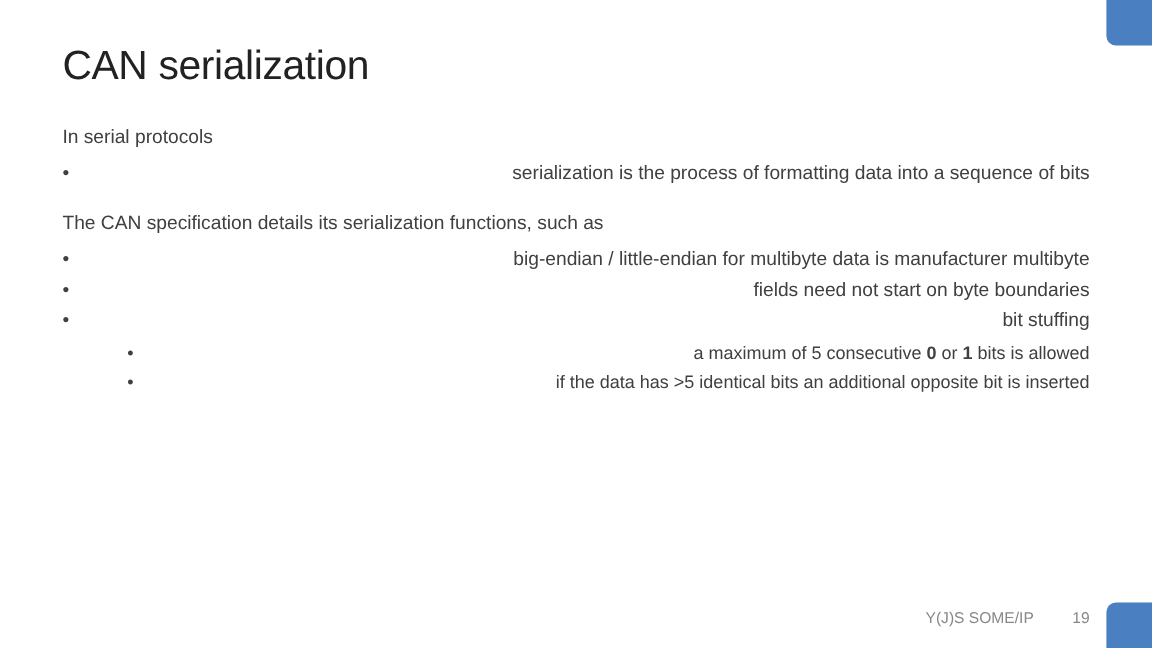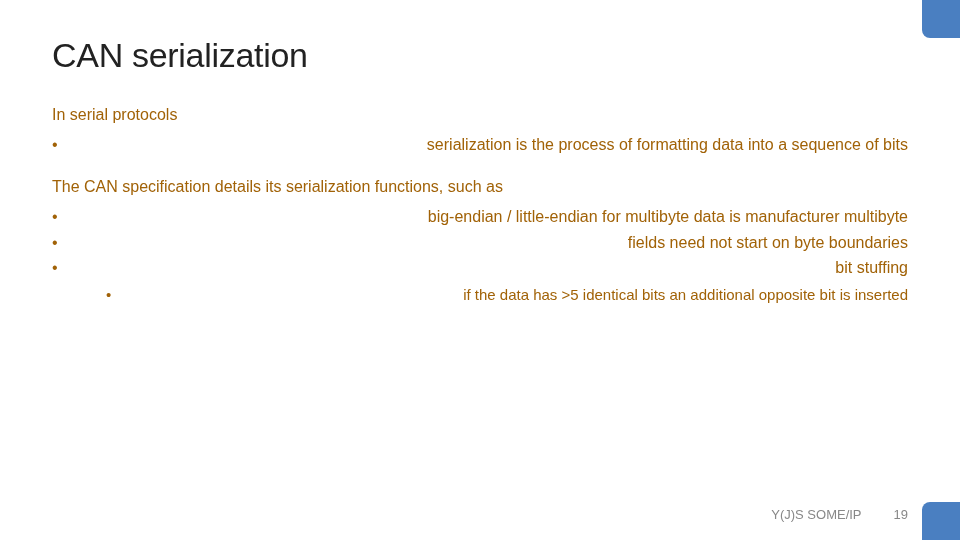--- a/index.html
+++ b/index.html
@@ -28,21 +28,21 @@
     .title {
       font-size: 34px;
       font-weight: 400;
       color: #222222;
       margin-bottom: 28px;
       letter-spacing: -0.3px;
     }
 
     .content {
       font-size: 16px;
-      color: #a16207;
+      color: #404040;
       line-height: 1.55;
     }
 
     .section {
       margin-bottom: 18px;
     }
 
     .section-intro {
       font-size: 16px;
       margin-bottom: 4px;
@@ -144,20 +144,23 @@
 
     <div class="section">
       <p class="section-intro">The CAN specification details its serialization functions, such as</p>
       <ul class="bullet-list">
         <li>big-endian / little-endian for multibyte data is manufacturer multibyte</li>
         <li>fields need not start on byte boundaries</li>
         <li>
           <span>bit stuffing</span>
           <ul class="sub-bullet-list">
             <li>
+              <span>a maximum of 5 consecutive </span><span class="bold">0</span><span> or </span><span class="bold">1</span><span> bits is allowed</span>
+            </li>
+            <li>
               <span>if the data has &gt;5 identical bits an additional opposite bit is inserted</span>
             </li>
           </ul>
         </li>
       </ul>
     </div>
 
   </div>
 
   <div class="footer">

